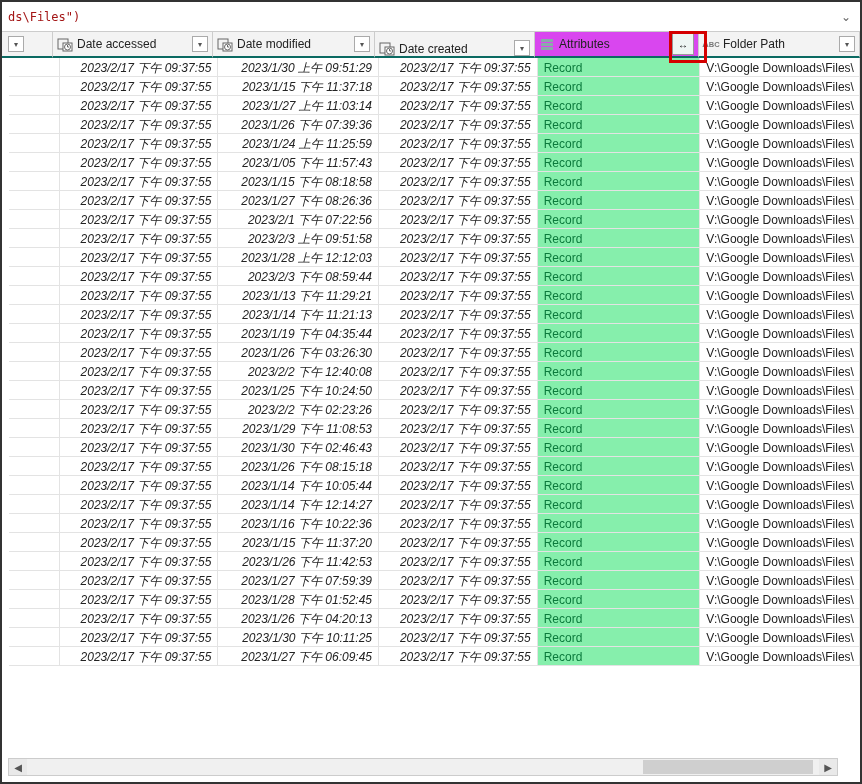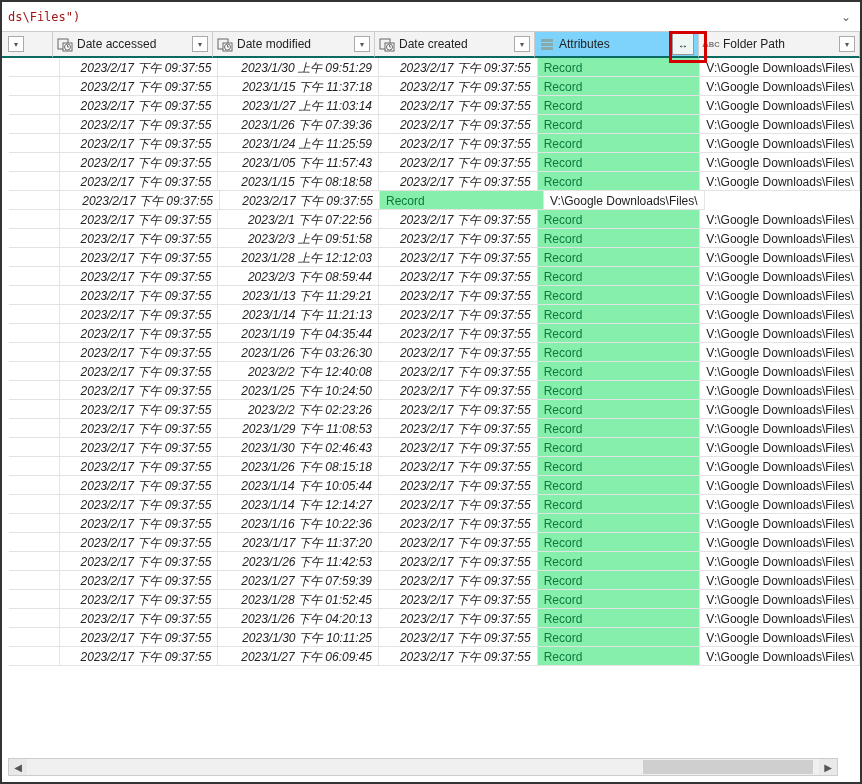--- a/index.html
+++ b/index.html
@@ -72,21 +72,21 @@
   background: #fff;
   display: flex;
   align-items: center;
   justify-content: center;
   font-size: 8px;
   color: #555;
   cursor: pointer;
   margin-left: 2px;
 }
 .hcell.attr {
-  background: #7dd3fc;
+  background: #d946ef;
 }
 .hcell.attr .expand-btn {
   width: 22px;
   height: 22px;
   border: 1px solid #999;
   background: #eef6f3;
   display: flex;
   align-items: center;
   justify-content: center;
   font-size: 10px;
@@ -123,21 +123,21 @@
 }
 .cell.num { text-align: right; font-style: italic;}
 .cell.attr {
   background: #86efac;
   color: #0b7a3c;
   cursor: pointer;
 }
 .c0 { width: 51px; text-align:right; }
 .c1 { width: 160px; }
 .c2 { width: 162px; align-items: center; }
-.c3 { width: 160px; }
+.c3 { width: 160px; align-items: flex-end; }
 .c4 { width: 164px; }
 .c5 { width: 161px; }
 
 .scrollbar-h {
   position: absolute;
   bottom: 6px;
   left: 6px;
   right: 22px;
   height: 18px;
   background: #f0f0f0;
@@ -286,20 +286,21 @@
         <div class="cell c0"></div>
         <div class="cell num c1">2023/2/17 下午 09:37:55</div>
         <div class="cell num c2">2023/1/15 下午 08:18:58</div>
         <div class="cell num c3">2023/2/17 下午 09:37:55</div>
         <div class="cell attr c4">Record</div>
         <div class="cell c5">V:\Google Downloads\Files\</div>
       </div>
       <div class="row">
         <div class="cell c0"></div>
         <div class="cell num c1">2023/2/17 下午 09:37:55</div>
+        <div class="cell num c2">2023/1/27 下午 08:26:36</div>
         <div class="cell num c3">2023/2/17 下午 09:37:55</div>
         <div class="cell attr c4">Record</div>
         <div class="cell c5">V:\Google Downloads\Files\</div>
       </div>
       <div class="row">
         <div class="cell c0"></div>
         <div class="cell num c1">2023/2/17 下午 09:37:55</div>
         <div class="cell num c2">2023/2/1 下午 07:22:56</div>
         <div class="cell num c3">2023/2/17 下午 09:37:55</div>
         <div class="cell attr c4">Record</div>
@@ -429,21 +430,21 @@
         <div class="cell c0"></div>
         <div class="cell num c1">2023/2/17 下午 09:37:55</div>
         <div class="cell num c2">2023/1/16 下午 10:22:36</div>
         <div class="cell num c3">2023/2/17 下午 09:37:55</div>
         <div class="cell attr c4">Record</div>
         <div class="cell c5">V:\Google Downloads\Files\</div>
       </div>
       <div class="row">
         <div class="cell c0"></div>
         <div class="cell num c1">2023/2/17 下午 09:37:55</div>
-        <div class="cell num c2">2023/1/17 下午 11:37:20</div>
+        <div class="cell num c2">2023/1/15 下午 11:37:20</div>
         <div class="cell num c3">2023/2/17 下午 09:37:55</div>
         <div class="cell attr c4">Record</div>
         <div class="cell c5">V:\Google Downloads\Files\</div>
       </div>
       <div class="row">
         <div class="cell c0"></div>
         <div class="cell num c1">2023/2/17 下午 09:37:55</div>
         <div class="cell num c2">2023/1/26 下午 11:42:53</div>
         <div class="cell num c3">2023/2/17 下午 09:37:55</div>
         <div class="cell attr c4">Record</div>

